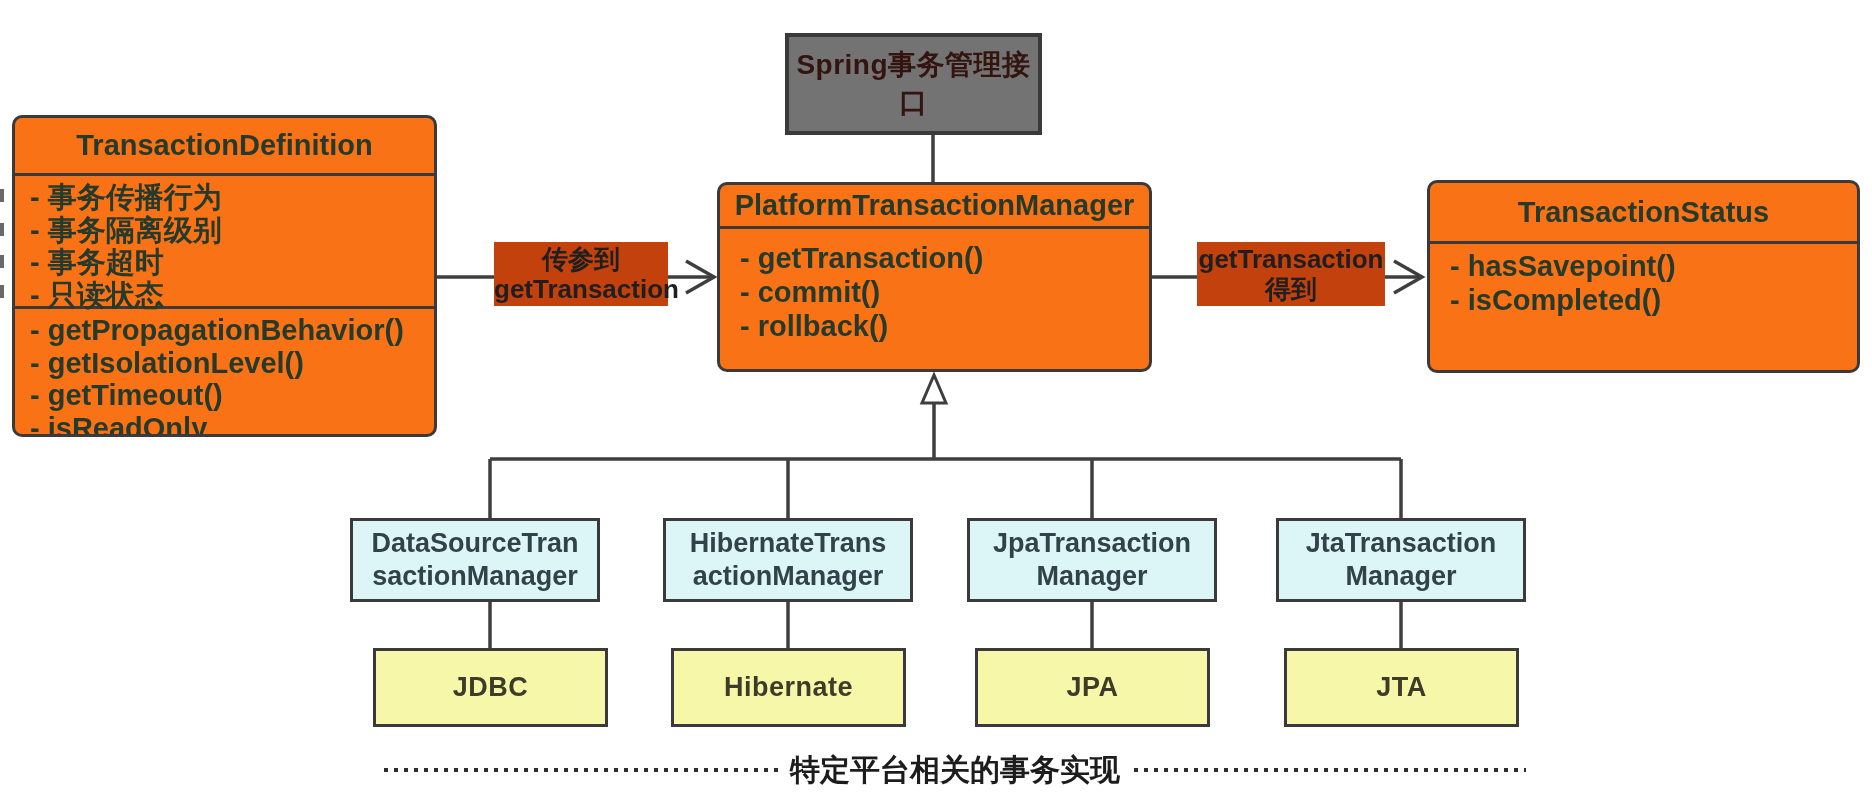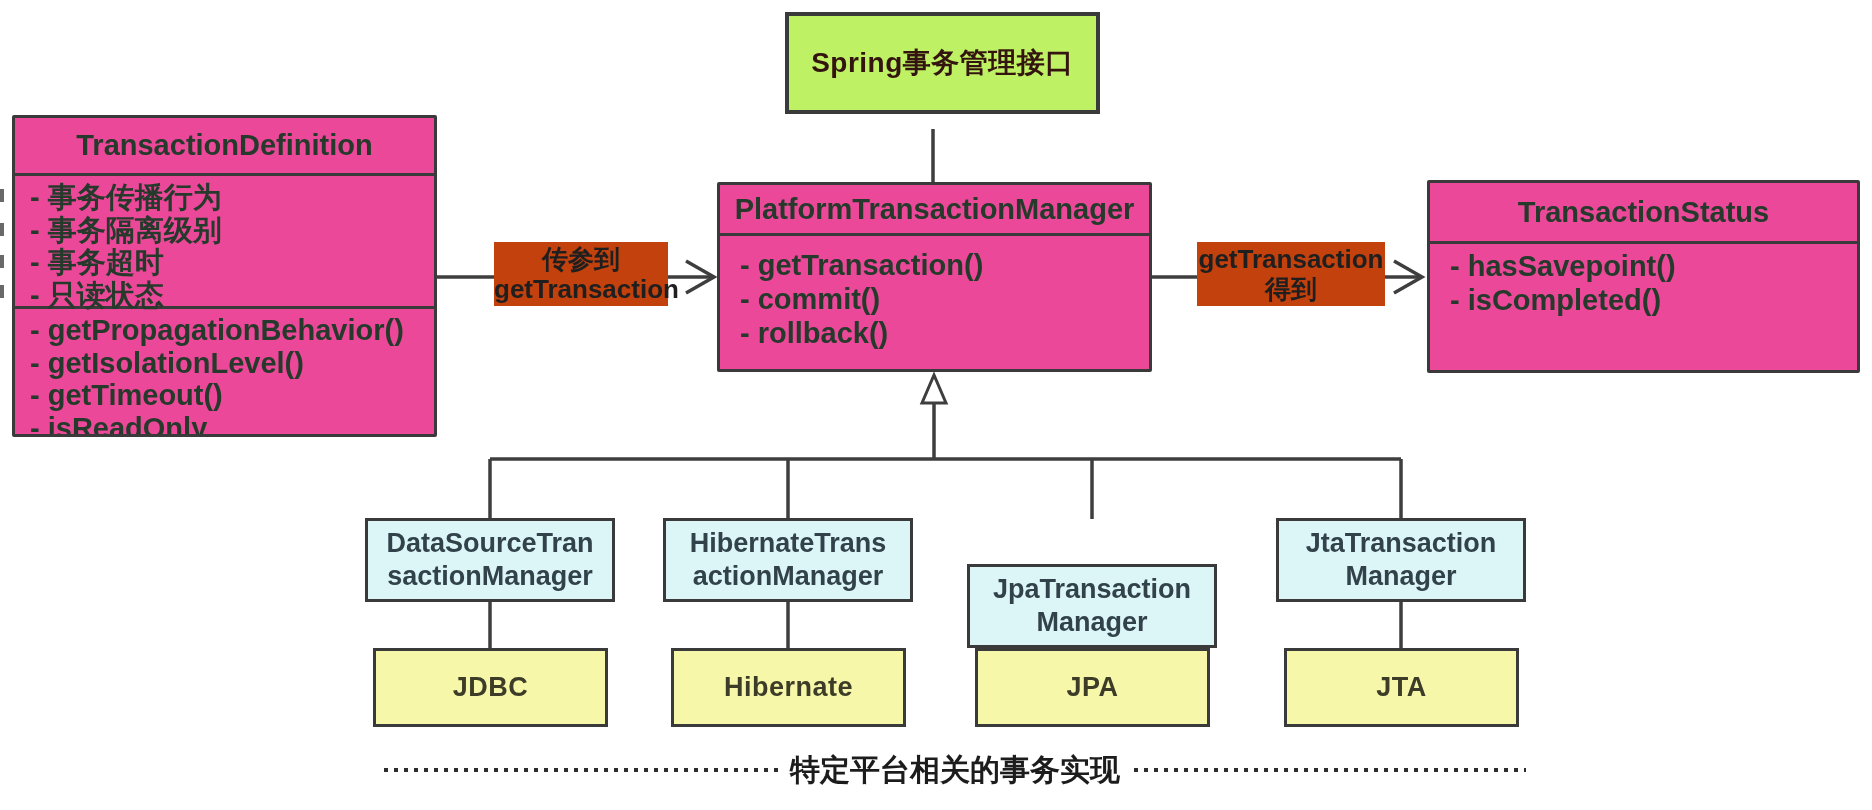--- a/index.html
+++ b/index.html
@@ -7,52 +7,52 @@
     position:relative;width:1872px;height:810px;background:#ffffff;overflow:hidden;
     font-family:"Liberation Sans","DejaVu Sans",sans-serif;color:#222;
   }
   .stage svg.connectors{position:absolute;left:0;top:0;width:1872px;height:810px;}
 
   
   .box{position:absolute;box-sizing:border-box;border:3.5px solid #3a3a3a;
        display:flex;align-items:center;justify-content:center;text-align:center;}
 
   
-  .iface{left:785px;top:12px;width:315px;height:102px;background:#bef264;border-width:4px;
+  .iface{left:785px;top:33px;width:257px;height:102px;background:#737373;border-width:4px;
          color:#33140f;font-size:28px;font-weight:bold;letter-spacing:.5px;}
 
   
-  .uml{position:absolute;box-sizing:border-box;border:3.5px solid #3a3a3a;border-radius:2px;
-       background:#ec4899;color:#263a2c;overflow:hidden;}
+  .uml{position:absolute;box-sizing:border-box;border:3.5px solid #3a3a3a;border-radius:10px;
+       background:#f97316;color:#263a2c;overflow:hidden;}
   .uml .title{box-sizing:border-box;border-bottom:3px solid #3a3a3a;display:flex;
               align-items:center;justify-content:center;font-size:29px;font-weight:bold;}
   .uml .section{box-sizing:border-box;padding:5px 8px 0 20px;font-size:29px;line-height:32px;
                 font-weight:bold;white-space:nowrap;}
   .uml .section.divided{border-bottom:3px solid #3a3a3a;}
   .uml-left{left:12px;top:115px;width:425px;height:322px;}
   .uml-left .title{height:58px;}
   .uml-left .section{line-height:32.5px;padding-left:15px;}
   .uml-left .attrs{height:133px;}
   .uml-center{left:717px;top:182px;width:435px;height:190px;}
-  .uml-center .title{height:51px;}
+  .uml-center .title{height:44px;}
   .uml-center .section{padding-top:12px;line-height:34px;}
   .uml-right{left:1427px;top:180px;width:433px;height:193px;}
   .uml-right .title{height:61px;}
   .uml-right .section{line-height:34px;}
 
   
   .arrow-label{position:absolute;background:#c2410c;text-align:center;font-size:26px;
                line-height:30px;color:#1f1f1f;font-weight:bold;padding:2px 0;}
   .arrow-label.left{left:494px;top:242px;width:174px;}
   .arrow-label.right{left:1197px;top:242px;width:188px;}
 
   
   .impl{top:518px;height:84px;width:250px;background:#dcf5f7;color:#32424a;
         font-size:27px;line-height:33px;font-weight:bold;flex-direction:column;}
-  .impl.i0{left:365px;}  .impl.i1{left:663px;}  .impl.i2{left:967px;margin-top:46px;}  .impl.i3{left:1276px;}
+  .impl.i0{left:350px;}  .impl.i1{left:663px;}  .impl.i2{left:967px;}  .impl.i3{left:1276px;}
 
   
   .plat{top:648px;height:79px;width:235px;background:#f7f7a9;color:#3c3c28;
         font-size:27px;font-weight:bold;letter-spacing:.5px;text-align:center;}
   .plat.p0{left:373px;} .plat.p1{left:671px;} .plat.p2{left:975px;} .plat.p3{left:1284px;}
 
   
   .footer{position:absolute;left:384px;top:750px;width:1142px;height:40px;text-align:center;}
   .footer .dotline{position:absolute;left:0;right:0;top:18px;height:4px;
       background:repeating-linear-gradient(90deg,#2d2d2d 0 4px,transparent 4px 10px);}

